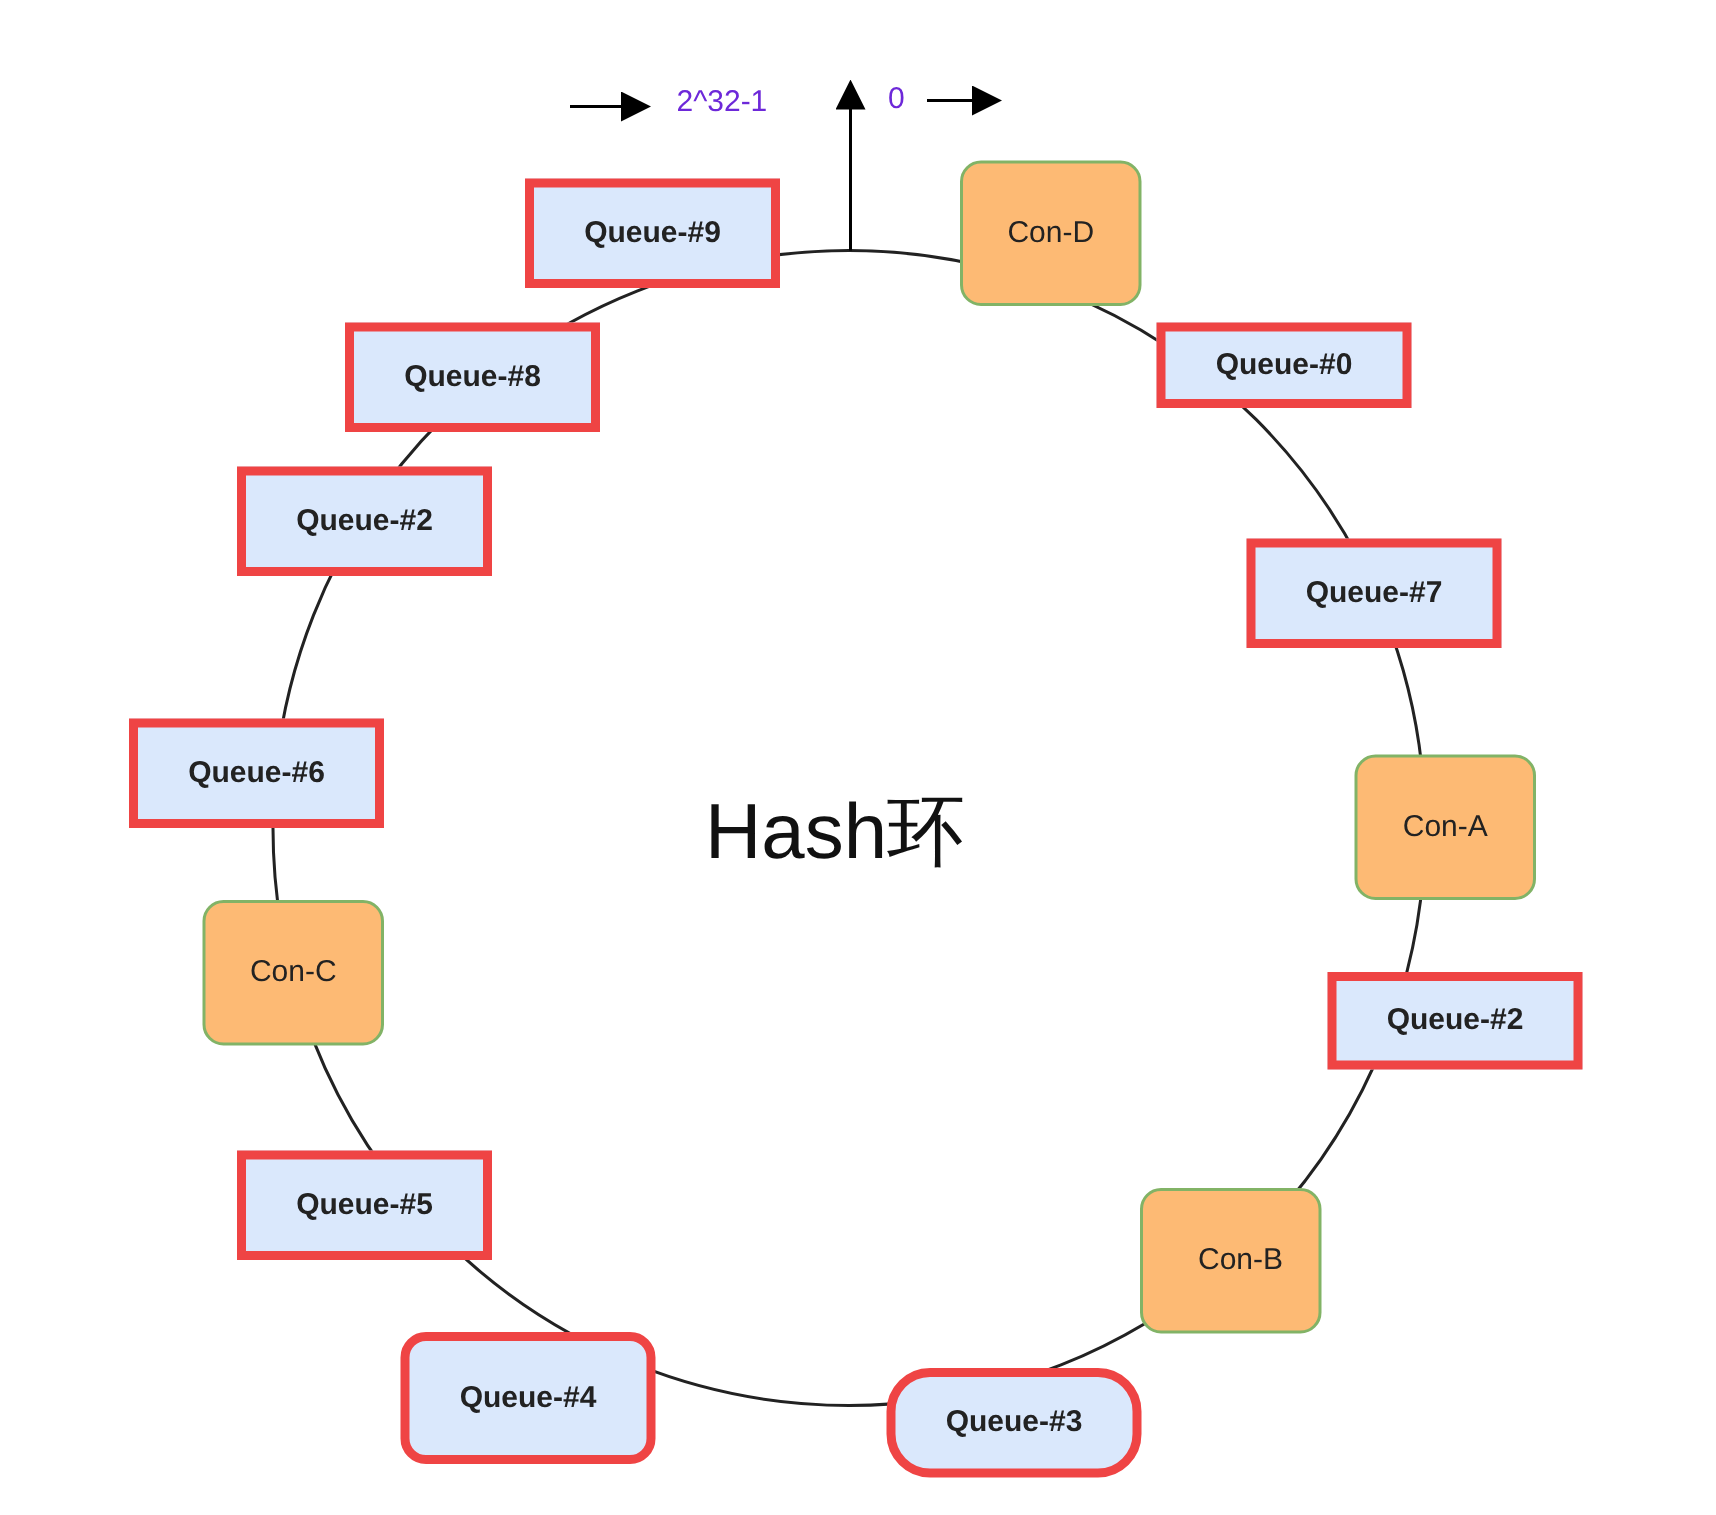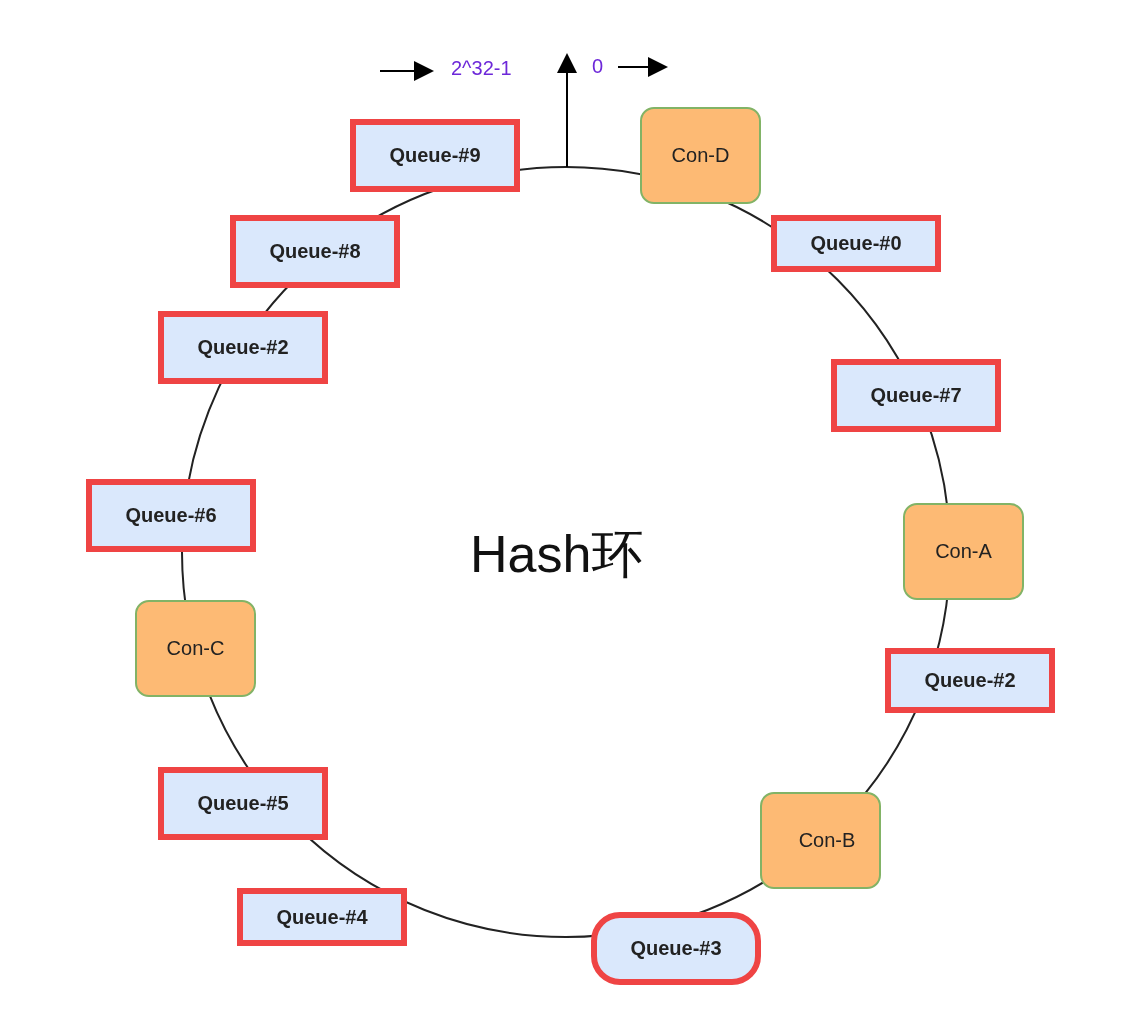--- a/index.html
+++ b/index.html
@@ -29,21 +29,21 @@
 <div class="lbl" style="left:451px;top:57px;">2^32-1</div>
 <div class="lbl" style="left:592px;top:55px;">0</div>
 
 <div class="center-label">Hash环</div>
 
 <div id="nodes">
     <div class="node queue" style="left: 771px; top: 215px; width: 170px; height: 57px;">Queue-#0</div>
     <div class="node queue" style="left: 831px; top: 359px; width: 170px; height: 73px;">Queue-#7</div>
     <div class="node queue" style="left: 885px; top: 648px; width: 170px; height: 65px;">Queue-#2</div>
     <div class="node queue" style="left: 591px; top: 912px; width: 170px; height: 73px; border-radius: 29px;">Queue-#3</div>
-    <div class="node queue" style="left: 237px; top: 888px; width: 170px; height: 58px;">Queue-#4</div>
+    <div class="node queue" style="left: 267px; top: 888px; width: 170px; height: 88px; border-radius: 17px;">Queue-#4</div>
     <div class="node queue" style="left: 158px; top: 767px; width: 170px; height: 73px;">Queue-#5</div>
     <div class="node queue" style="left: 86px; top: 479px; width: 170px; height: 73px;">Queue-#6</div>
     <div class="node queue" style="left: 158px; top: 311px; width: 170px; height: 73px;">Queue-#2</div>
     <div class="node queue" style="left: 230px; top: 215px; width: 170px; height: 73px;">Queue-#8</div>
     <div class="node queue" style="left: 350px; top: 119px; width: 170px; height: 73px;">Queue-#9</div>
     <div class="node consumer" style="left: 903px; top: 503px; width: 121px; height: 97px;">Con-A</div>
     <div class="node consumer" style="left: 760px; top: 792px; width: 121px; height: 97px; padding-left: 13px;">Con-B</div>
     <div class="node consumer" style="left: 135px; top: 600px; width: 121px; height: 97px;">Con-C</div>
     <div class="node consumer" style="left: 640px; top: 107px; width: 121px; height: 97px;">Con-D</div>
   </div>

